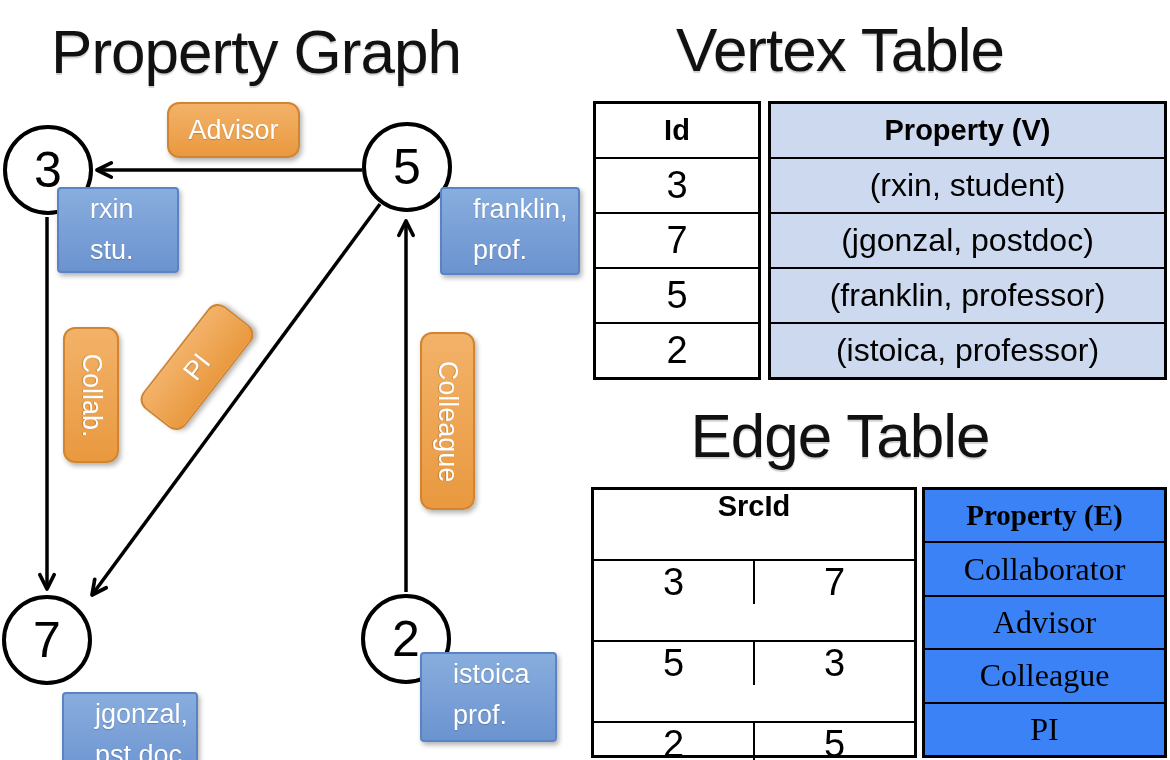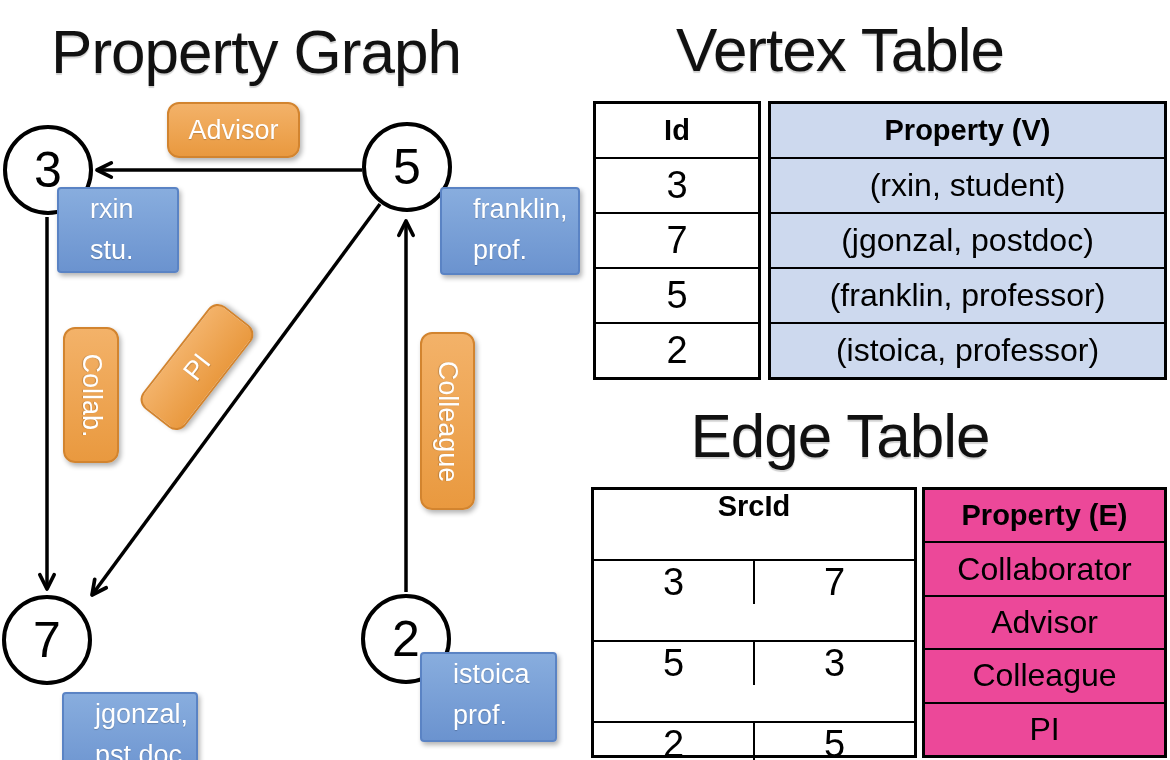--- a/index.html
+++ b/index.html
@@ -47,21 +47,21 @@
   .tbl .row { flex:1; display:flex; border-top:2px solid #000; }
   .tbl .row:first-child { border-top:none; }
   .tbl .cell {
     flex:1; display:flex; align-items:center; justify-content:center;
     font-size:32px; white-space:nowrap; overflow:hidden;
   }
   .tbl .cell + .cell { border-left:2px solid #000; }
   .tbl .hdr { font-weight:bold; font-size:29px; }
   .tbl .num { font-size:38px; }
   .bluefill .cell { background:#cdd9ee; }
-  .tanfill  .cell { background:#ec4899; }
+  .tanfill  .cell { background:#3b82f6;font-family:Liberation Serif, serif; }
 </style>
 </head>
 <body>
 
 <div id="stage">
 
   <div class="title" style="left:26px; top:16px; width:460px;">Property Graph</div>
   <div class="title" style="left:560px; top:14px; width:560px;">Vertex Table</div>
   <div class="title" style="left:560px; top:400px; width:560px;">Edge Table</div>
 

